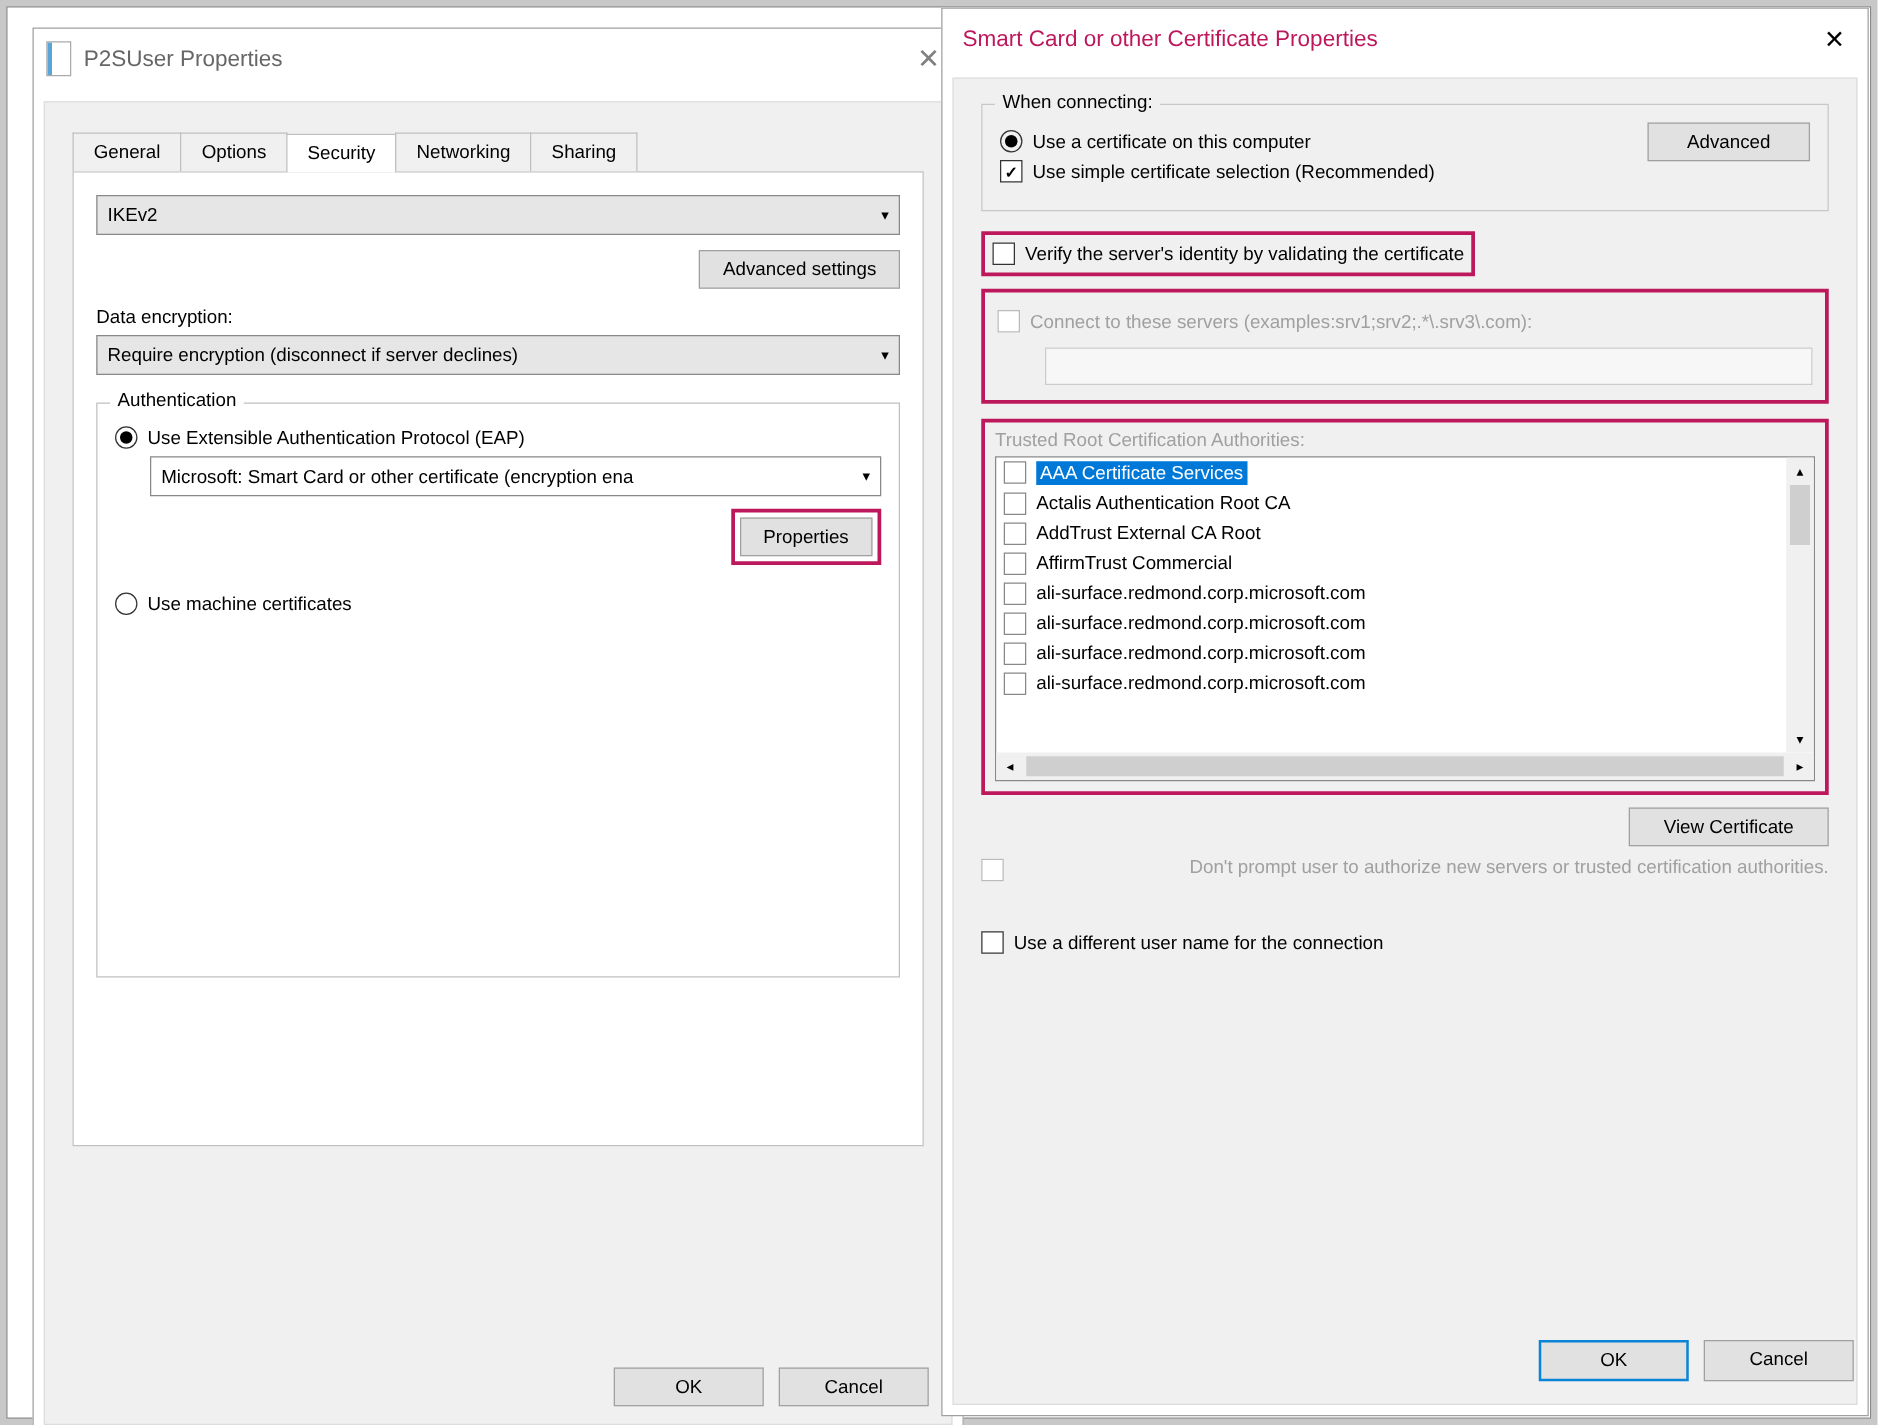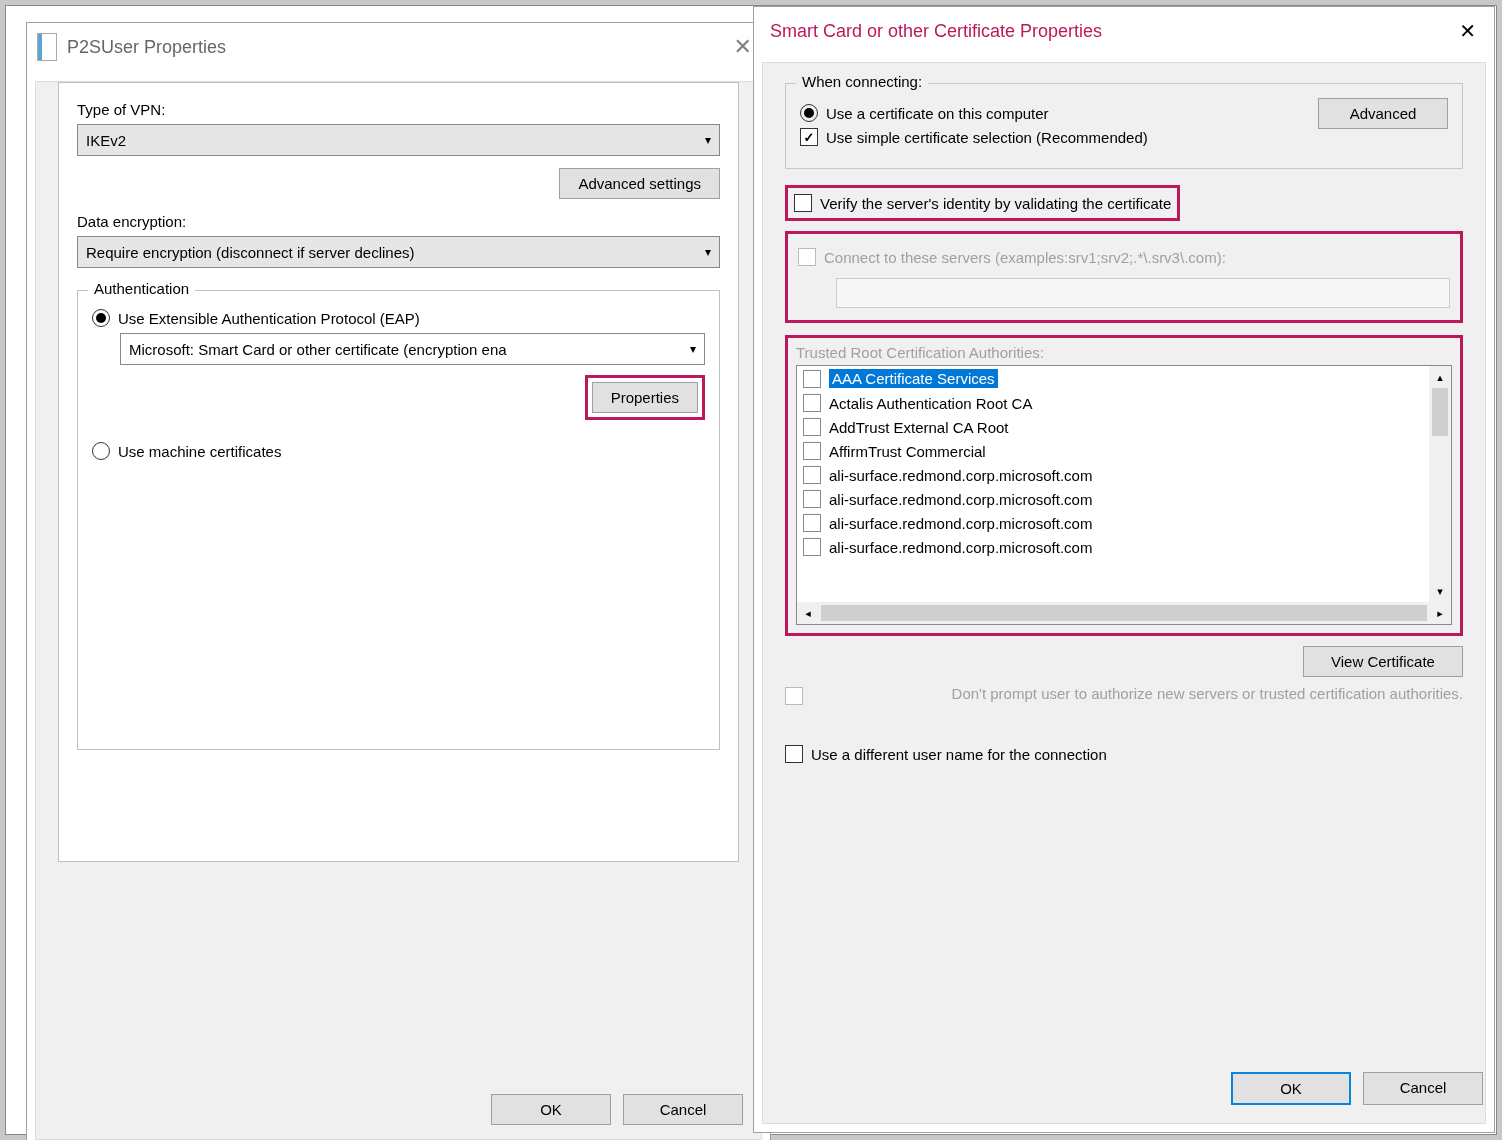--- a/index.html
+++ b/index.html
@@ -55,21 +55,21 @@
 
 
 .right-content { padding: 20px 22px; position:relative; height:100%;}
 .groupbox { border: 1px solid #c8c8c8; padding: 14px 14px 16px 14px; position: relative; margin-bottom: 12px; }
 .groupbox .legend { position:absolute; top:-11px; left:10px; background:#f0f0f0; padding:0 6px; font-size:15px; }
 
 .gray-text { color:#a0a0a0; }
 
 .listbox { border:1px solid #888; background:#fff; height: 260px; display:flex; flex-direction:column; }
 .listbox .items { flex:1; overflow:hidden; position:relative; }
-.list-item { display:flex; align-items:center; padding:3px 6px; font-size:15px; }
+.list-item { display:flex; align-items:flex-start; padding:3px 6px; font-size:15px; }
 .list-item .checkbox { border-color:#888; }
 .list-item.selected span.text { background:#0078d7; color:#fff; padding:1px 3px; }
 .vscroll { position:absolute; right:0; top:0; bottom:0; width:22px; background:#f0f0f0; display:flex; flex-direction:column; align-items:center; }
 .vscroll .arrow { height:22px; width:100%; display:flex;align-items:center;justify-content:center; font-size:11px;}
 .vscroll .thumb { width:16px; background:#cfcfcf; }
 .hscroll { height:22px; background:#f0f0f0; display:flex; align-items:center; }
 .hscroll .arrow { width:22px; height:100%; display:flex;align-items:center;justify-content:center; font-size:11px;}
 .hscroll .track { flex:1; height:16px; background:#cfcfcf; margin:0 2px;}
 
 .servers-input { width: 100%; height: 30px; border:1px solid #ccc; background:#f7f7f7; }
@@ -81,22 +81,28 @@
 
 <div class="outer-border"></div>
 
 <div class="window left">
   <div class="titlebar">
     <div class="icon"></div>
     <div class="title">P2SUser Properties</div>
     <div class="close">✕</div>
   </div>
   <div class="body-area">
+    <div class="tabs">
+      <div class="tab">General</div>
+      <div class="tab">Options</div>
+      <div class="tab active">Security</div>
+      <div class="tab">Networking</div>
+      <div class="tab">Sharing</div>
+    </div>
     <div class="tab-panel">
-      <div class="label">Type of VPN:</div>
       <div class="combo">
         <span>IKEv2</span>
         <span class="caret">▾</span>
       </div>
       <div style="display:flex;justify-content:flex-end;margin:12px 0 14px;">
         <div class="btn">Advanced settings</div>
       </div>
       <div class="label">Data encryption:</div>
       <div class="combo">
         <span>Require encryption (disconnect if server declines)</span>

